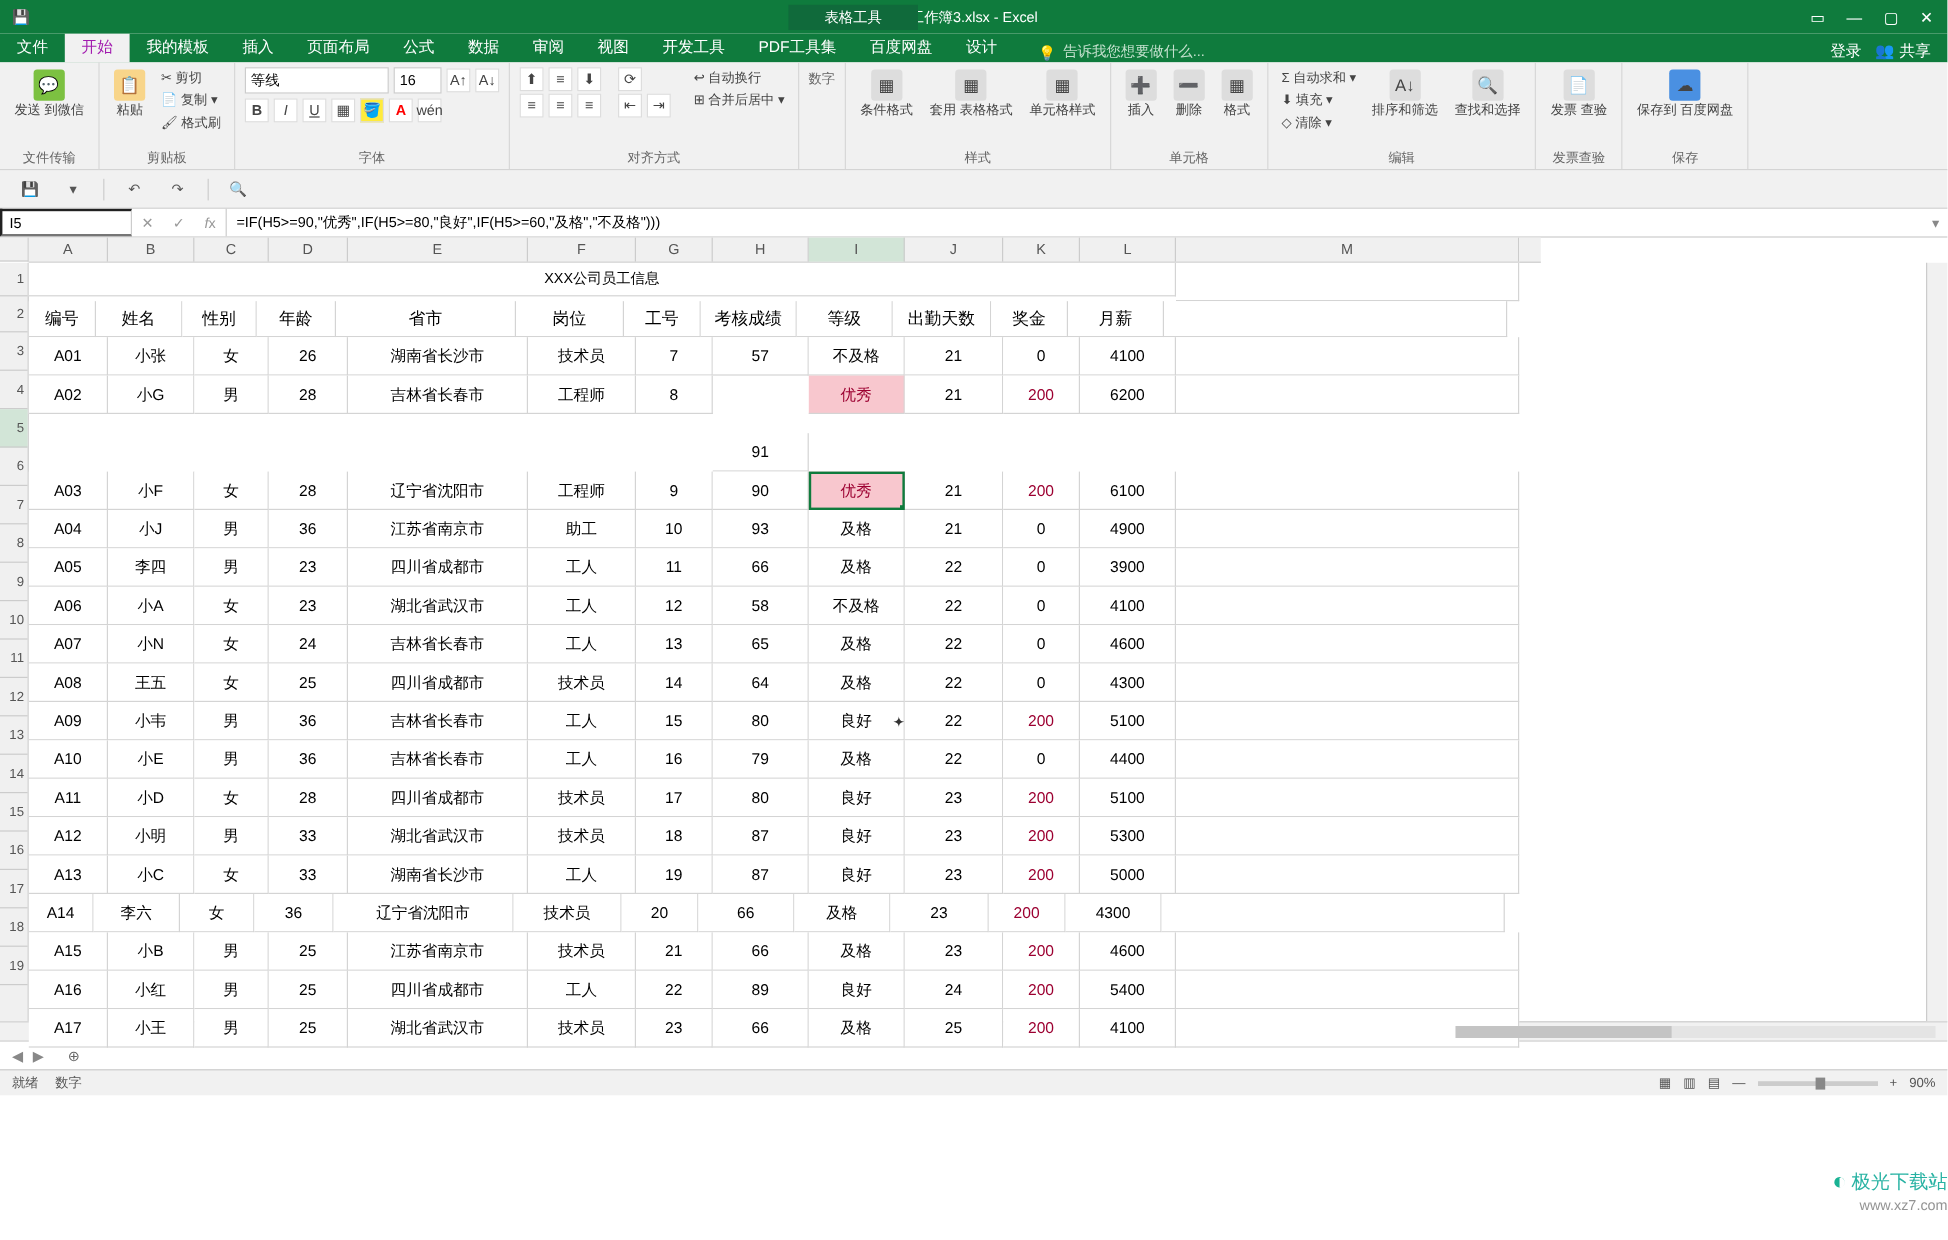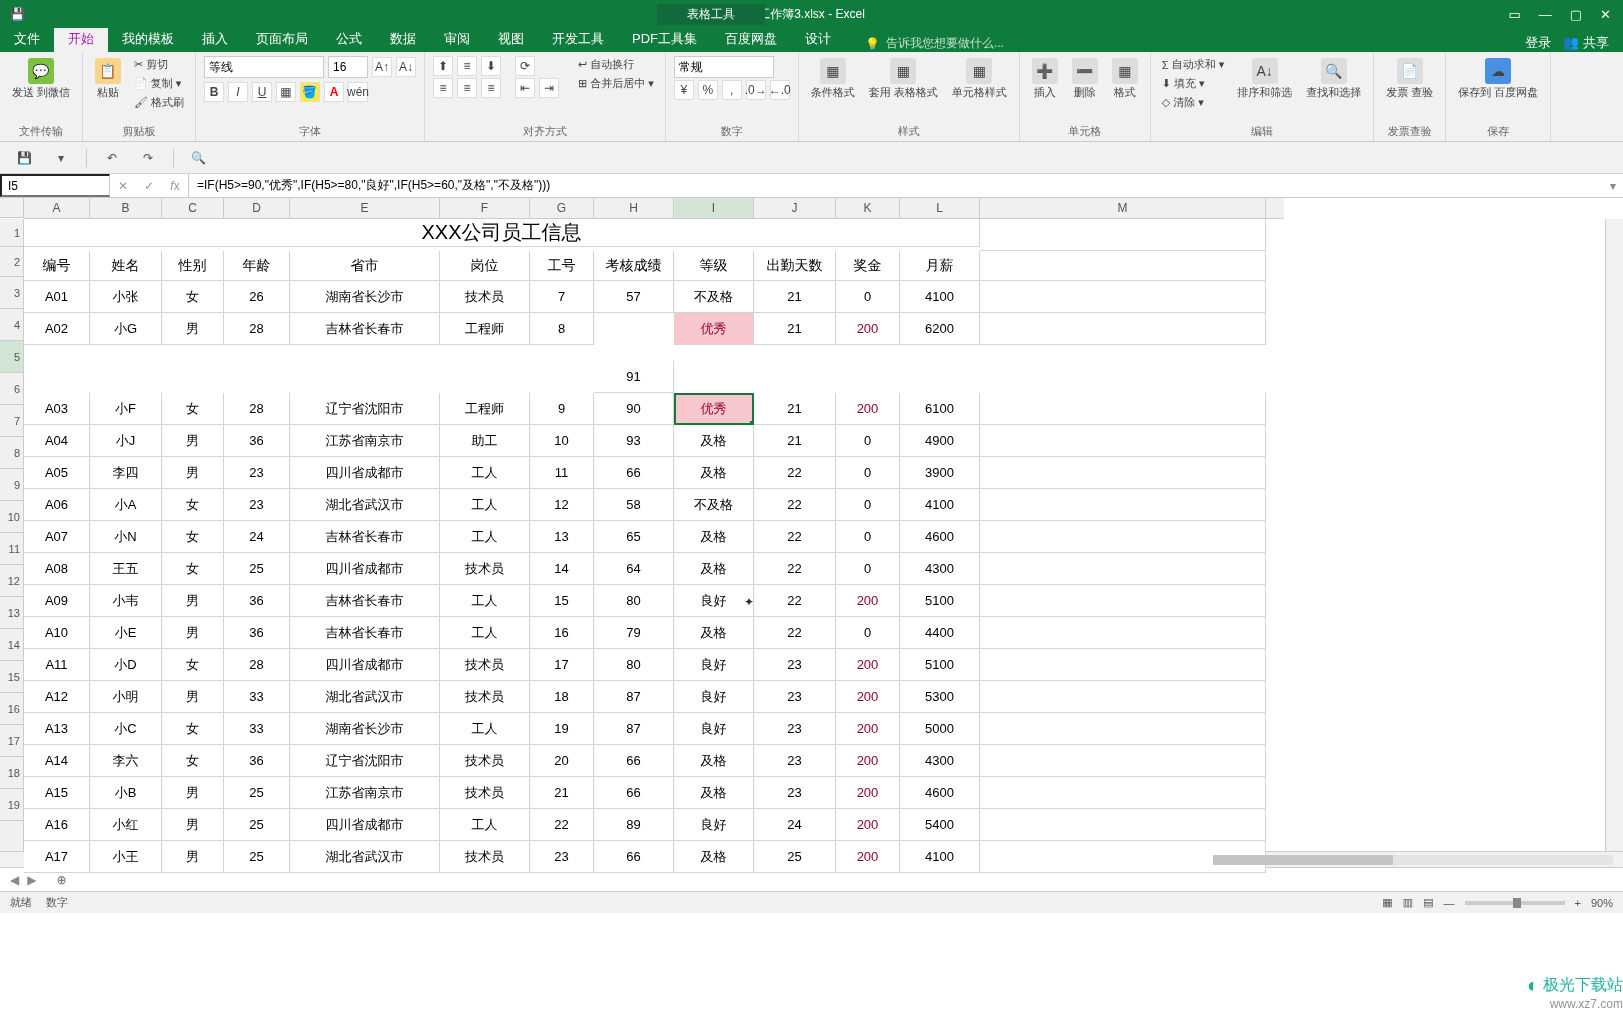--- a/index.html
+++ b/index.html
@@ -53,21 +53,21 @@
 
 .grid-wrap { display: flex; height: 632px; }
 .row-hdrs { width: 24px; background: #f0f0f0; border-right: 1px solid #ccc; }
 .row-hdrs div { border-bottom: 1px solid #ccc; text-align: center; font-size: 11px; color: #555; display: flex; align-items: center; justify-content: flex-end; padding-right: 3px; }
 .col-hdrs { display: flex; background: #f0f0f0; border-bottom: 1px solid #ccc; }
 .col-hdrs div { border-right: 1px solid #ccc; text-align: center; font-size: 12px; color: #555; height: 20px; line-height: 20px; }
 .corner { width: 24px; height: 20px; background: #f0f0f0; border-right: 1px solid #ccc; border-bottom: 1px solid #ccc; }
 .grid { position: relative; }
 .grid-row { display: flex; }
 .cell { border-right: 1px solid #d4d4d4; border-bottom: 1px solid #d4d4d4; display: flex; align-items: center; justify-content: center; font-size: 13px; height: 32px; background: #fff; overflow: hidden; white-space: nowrap; }
-.cell.title { font-size: 20px; height: 28px; }
+.cell.title { font-size: 12px; height: 28px; }
 .cell.hdr { font-size: 14px; height: 30px; }
 .cell.excellent { background: #f8c7ce; color: #9c0031; }
 .cell.red-text { color: #9c0031; }
 .cell.selected { outline: 2px solid #0f7b3d; outline-offset: -2px; background: #f8c7ce; color: #9c0031; position: relative; }
 .cell.selected::after { content: ''; position: absolute; right: -3px; bottom: -3px; width: 6px; height: 6px; background: #0f7b3d; }
 .col-hdrs div.active, .row-hdrs div.active { background: #d2e5d7; }
 .scroll-v { width: 18px; background: #f1f1f1; border-left: 1px solid #ccc; }
 
 
 .sheet-bar { display: flex; align-items: center; height: 24px; border-top: 1px solid #ccc; background: #fff; font-size: 12px; }
@@ -200,32 +200,20 @@
           </div>
       </div>
       <div class="stack" style="margin-left:10px">
         <div class="stack-item">↩ <span>自动换行</span></div>
         <div class="stack-item">⊞ <span>合并后居中</span> ▾</div>
       </div>
     </div>
     <div class="glabel">对齐方式</div>
   </div>
   <div class="ribbon-group">
-    <div class="body">
-      <div class="stack">
-        <input class="nfmt" value="常规" style="">
-        <div class="font-row">
-          <div class="fbtn">¥</div>
-          <div class="fbtn">%</div>
-          <div class="fbtn">,</div>
-          <div class="fbtn">.0→</div>
-          <div class="fbtn">←.0</div>
-        </div>
-      </div>
-    </div>
     <div class="glabel">数字</div>
   </div>
   <div class="ribbon-group">
     <div class="body">
       <div class="rbtn">
           <div class="ricon">▦</div>
           <span>条件格式</span>
         </div>
       <div class="rbtn">
           <div class="ricon">▦</div>
@@ -359,21 +347,21 @@
       <div style="height: 32px;">18</div>
       <div style="height: 32px;">19</div>
     </div>
   <div class="grid" id="grid" style="flex:1;position:relative">
     <div class="cursor-plus">✦</div>
   <div class="grid-row">
         <div class="cell title" style="width: 956px;">XXX公司员工信息</div>
         <div class="cell" style="width: 286px;"></div>
       </div>
       <div class="grid-row">
-        <div class="cell hdr" style="width: 66px;">编号</div>
+        <div class="cell hdr" style="width: 56px;">编号</div>
         <div class="cell hdr" style="width: 72px;">姓名</div>
         <div class="cell hdr" style="width: 62px;">性别</div>
         <div class="cell hdr" style="width: 66px;">年龄</div>
         <div class="cell hdr" style="width: 150px;">省市</div>
         <div class="cell hdr" style="width: 90px;">岗位</div>
         <div class="cell hdr" style="width: 64px;">工号</div>
         <div class="cell hdr" style="width: 80px;">考核成绩</div>
         <div class="cell hdr" style="width: 80px;">等级</div>
         <div class="cell hdr" style="width: 82px;">出勤天数</div>
         <div class="cell hdr" style="width: 64px;">奖金</div>
@@ -569,21 +557,21 @@
         <div class="cell" style="width: 90px;">工人</div>
         <div class="cell" style="width: 64px;">19</div>
         <div class="cell" style="width: 80px;">87</div>
         <div class="cell" style="width: 80px;">良好</div>
         <div class="cell" style="width: 82px;">23</div>
         <div class="cell red-text" style="width: 64px;">200</div>
         <div class="cell" style="width: 80px;">5000</div>
         <div class="cell" style="width: 286px;"></div>
       </div>
       <div class="grid-row">
-        <div class="cell" style="width: 66px;">A14</div>
+        <div class="cell" style="width: 54px;">A14</div>
         <div class="cell" style="width: 72px;">李六</div>
         <div class="cell" style="width: 62px;">女</div>
         <div class="cell" style="width: 66px;">36</div>
         <div class="cell" style="width: 150px;">辽宁省沈阳市</div>
         <div class="cell" style="width: 90px;">技术员</div>
         <div class="cell" style="width: 64px;">20</div>
         <div class="cell" style="width: 80px;">66</div>
         <div class="cell" style="width: 80px;">及格</div>
         <div class="cell" style="width: 82px;">23</div>
         <div class="cell red-text" style="width: 64px;">200</div>

